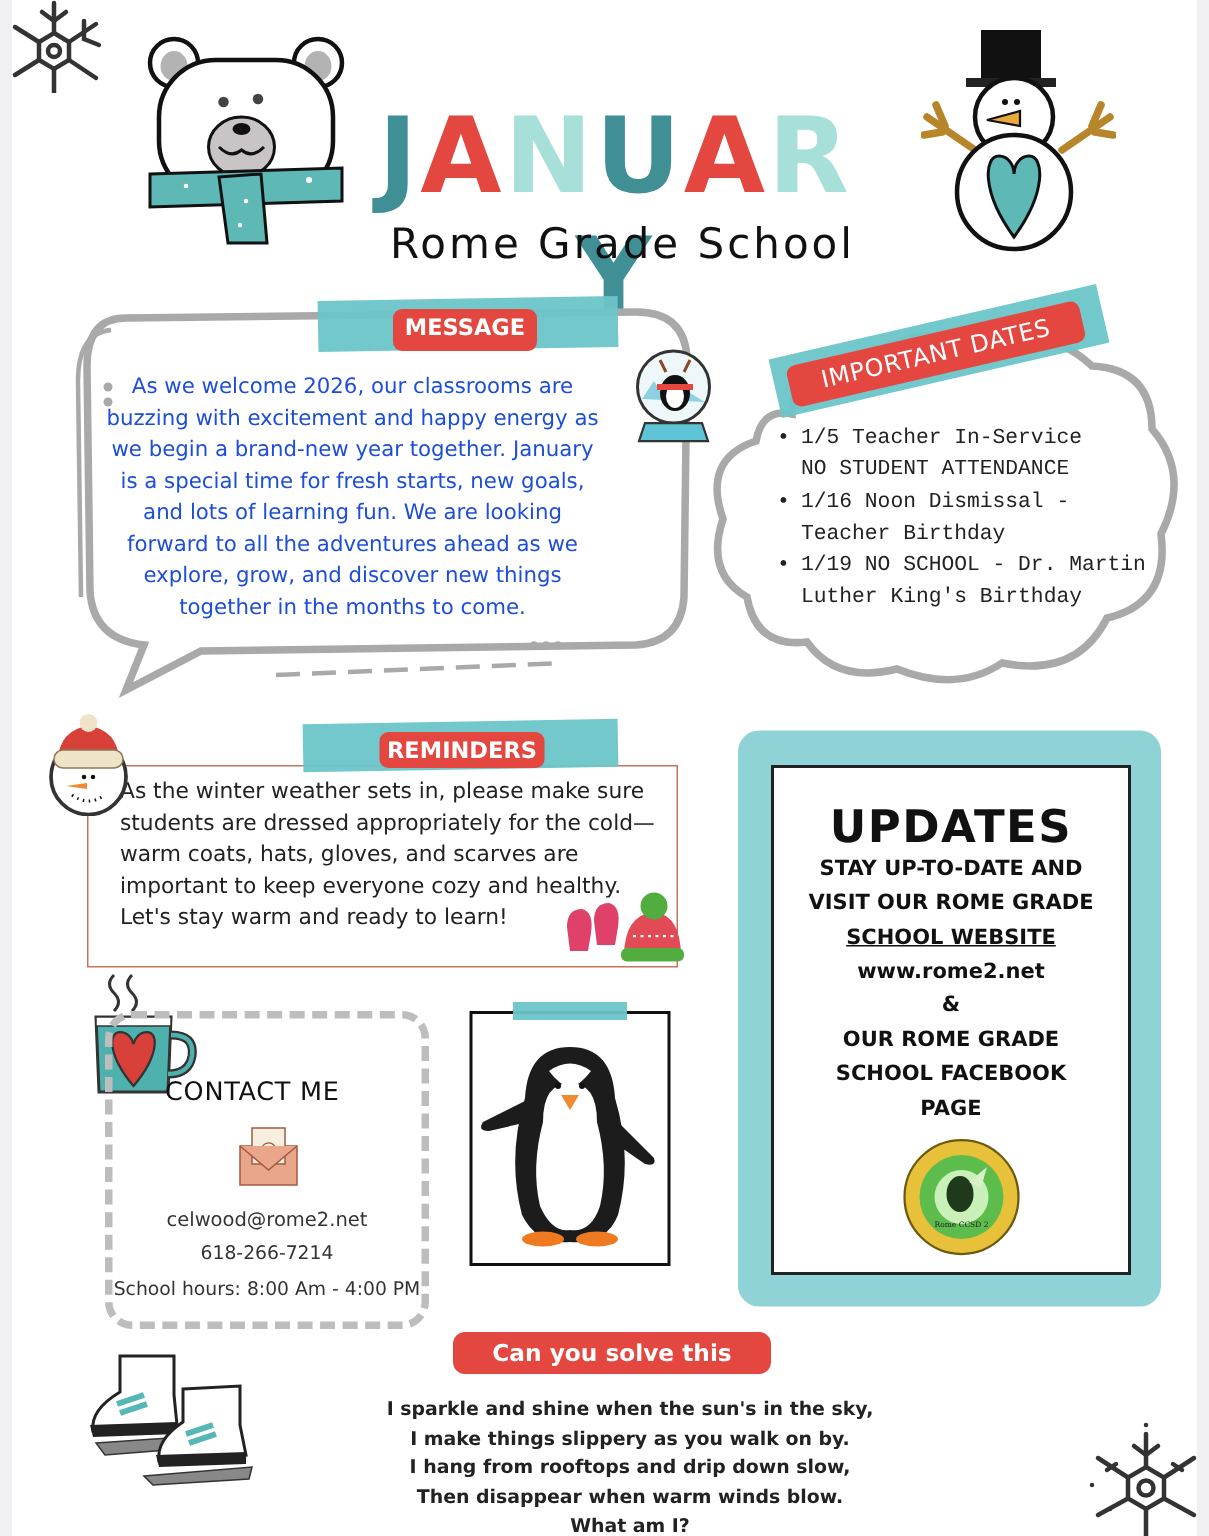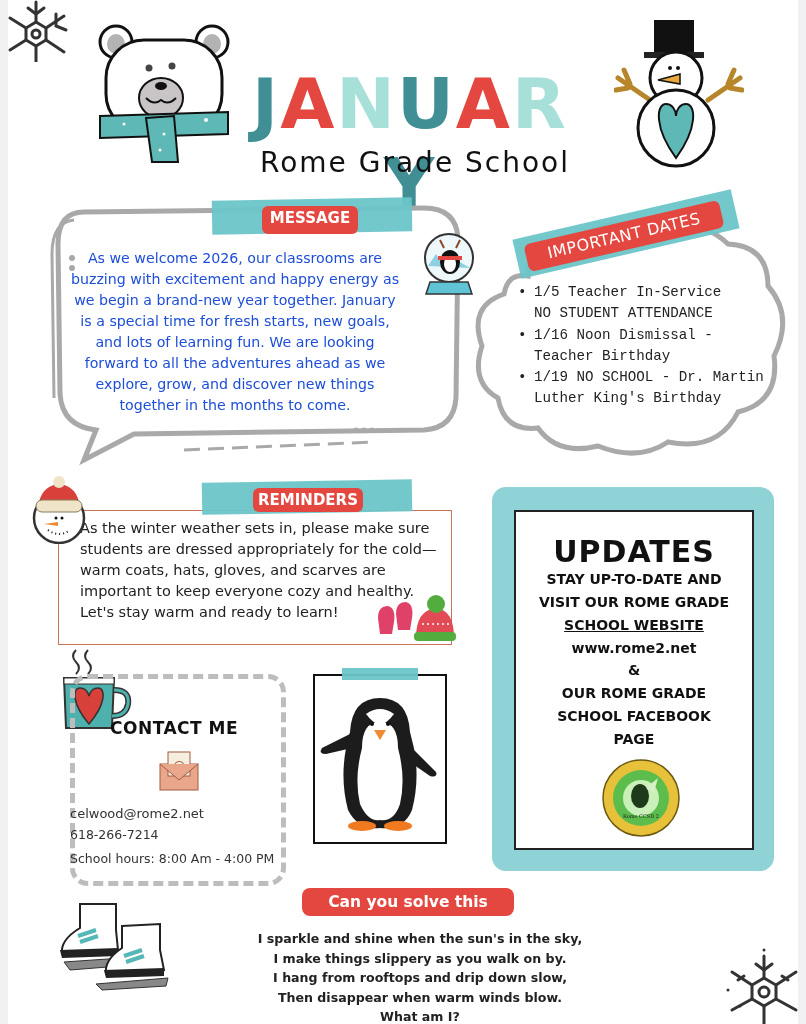--- a/index.html
+++ b/index.html
@@ -35,22 +35,22 @@
   .updates-frame { position: absolute; left: 492px; top: 487px; width: 282px; height: 384px;
     background: #8fd3d6; border-radius: 14px; }
   .updates-inner { position: absolute; left: 514px; top: 510px; width: 240px; height: 340px; background: #fff;
     border: 2px solid #222; }
   .upd-title { position: absolute; left: 514px; top: 534px; width: 240px; text-align: center; font-weight: bold;
     font-size: 30px; letter-spacing: 1px; color: #111; }
   .upd-line { position: absolute; left: 514px; width: 240px; text-align: center; font-weight: bold; font-size: 14px; color: #111; }
 
   .contact-box { position: absolute; left: 70px; top: 674px; width: 216px; height: 212px;
     border: 5px dashed #bdbdbd; border-radius: 18px; }
-  .contact-title { position: absolute; left: 110px; top: 718px; font-weight: bold; font-size: 17px; color: #111; letter-spacing: 0.5px; }
-  .contact-line { position: absolute; left: 70px; width: 216px; font-size: 12.5px; color: #333; }
+  .contact-title { position: absolute; left: 110px; top: 718px; font-weight: normal; font-size: 17px; color: #111; letter-spacing: 0.5px; }
+  .contact-line { position: absolute; left: 70px; width: 216px; text-align: center; font-size: 12.5px; color: #333; }
 
   .riddle-pill { left: 302px; top: 888px; width: 212px; height: 28px; font-size: 15.5px; line-height: 28px; border-radius: 8px; font-weight: bold; }
   .riddle-text { position: absolute; left: 250px; top: 929px; width: 340px; text-align: center; font-size: 12.6px; line-height: 19.5px; font-weight: bold; color: #222; }
 
   .penguin-frame { position: absolute; left: 313px; top: 674px; width: 134px; height: 170px; border: 2.5px solid #111; background: #fff; }
 </style>
 </head>
 <body>
 
 <div class="page"></div>

